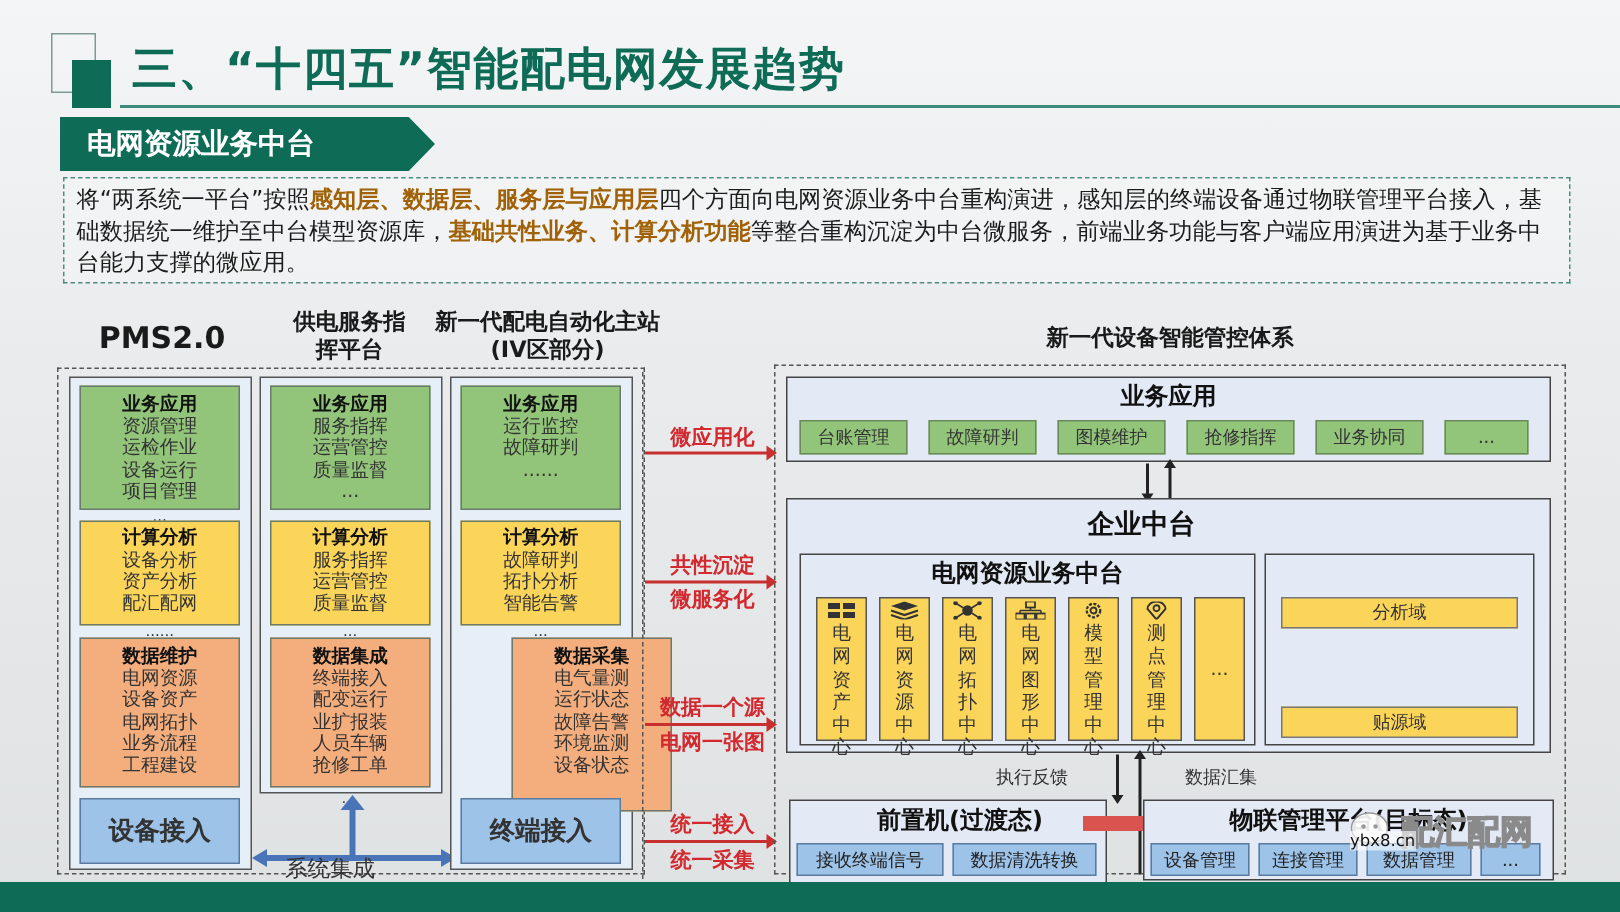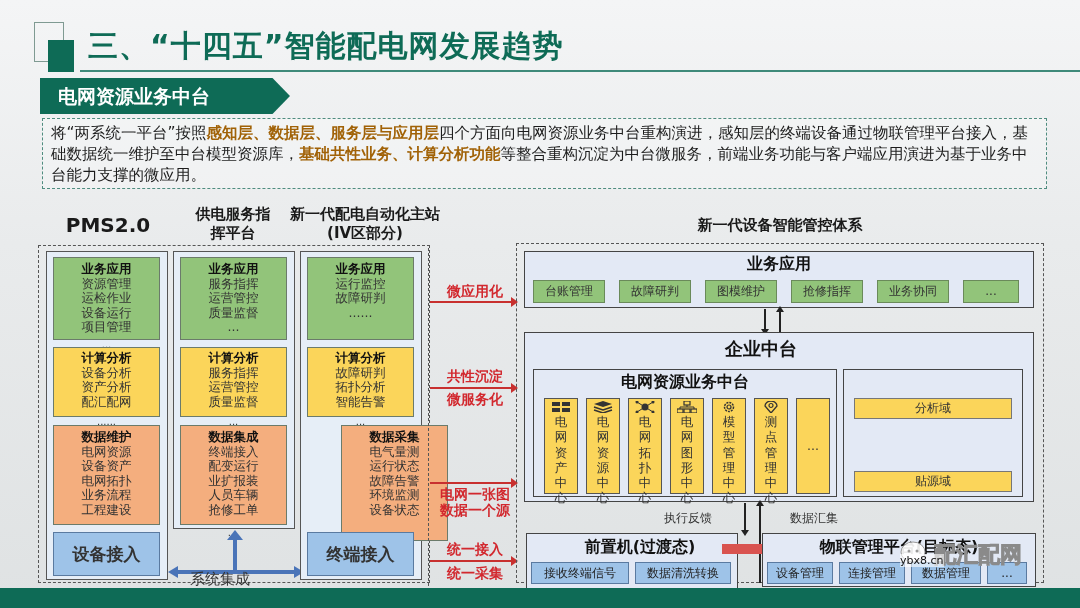--- a/index.html
+++ b/index.html
@@ -179,21 +179,21 @@
 </div>
 
 <div class="abs" style="left:428px; top:248px; width:2px; height:338px; border-left:1.5px dashed #555;"></div>
 <div class="abs red-lbl" style="left:432px; top:283px; width:86px;">微应用化</div>
 <div class="abs red-arrow" style="left:430px; top:301px; width:86px;"></div>
 
 <div class="abs red-lbl" style="left:432px; top:368px; width:86px;">共性沉淀</div>
 <div class="abs red-arrow" style="left:430px; top:387px; width:86px;"></div>
 <div class="abs red-lbl" style="left:432px; top:391px; width:86px;">微服务化</div>
 
-<div class="abs red-lbl" style="left:432px; top:463px; width:86px;margin-top:39px;">数据一个源</div>
+<div class="abs red-lbl" style="left:432px; top:463px; width:86px;">数据一个源</div>
 <div class="abs red-arrow" style="left:430px; top:482px; width:86px;"></div>
 <div class="abs red-lbl" style="left:432px; top:486px; width:86px;">电网一张图</div>
 
 <div class="abs red-lbl" style="left:432px; top:541px; width:86px;">统一接入</div>
 <div class="abs red-arrow" style="left:430px; top:560px; width:86px;"></div>
 <div class="abs red-lbl" style="left:432px; top:565px; width:86px;">统一采集</div>
 
 <div class="abs col-head" style="left:620px; top:216px; width:320px; font-size:15px;">新一代设备智能管控体系</div>
 <div class="abs right-frame"></div>
 

